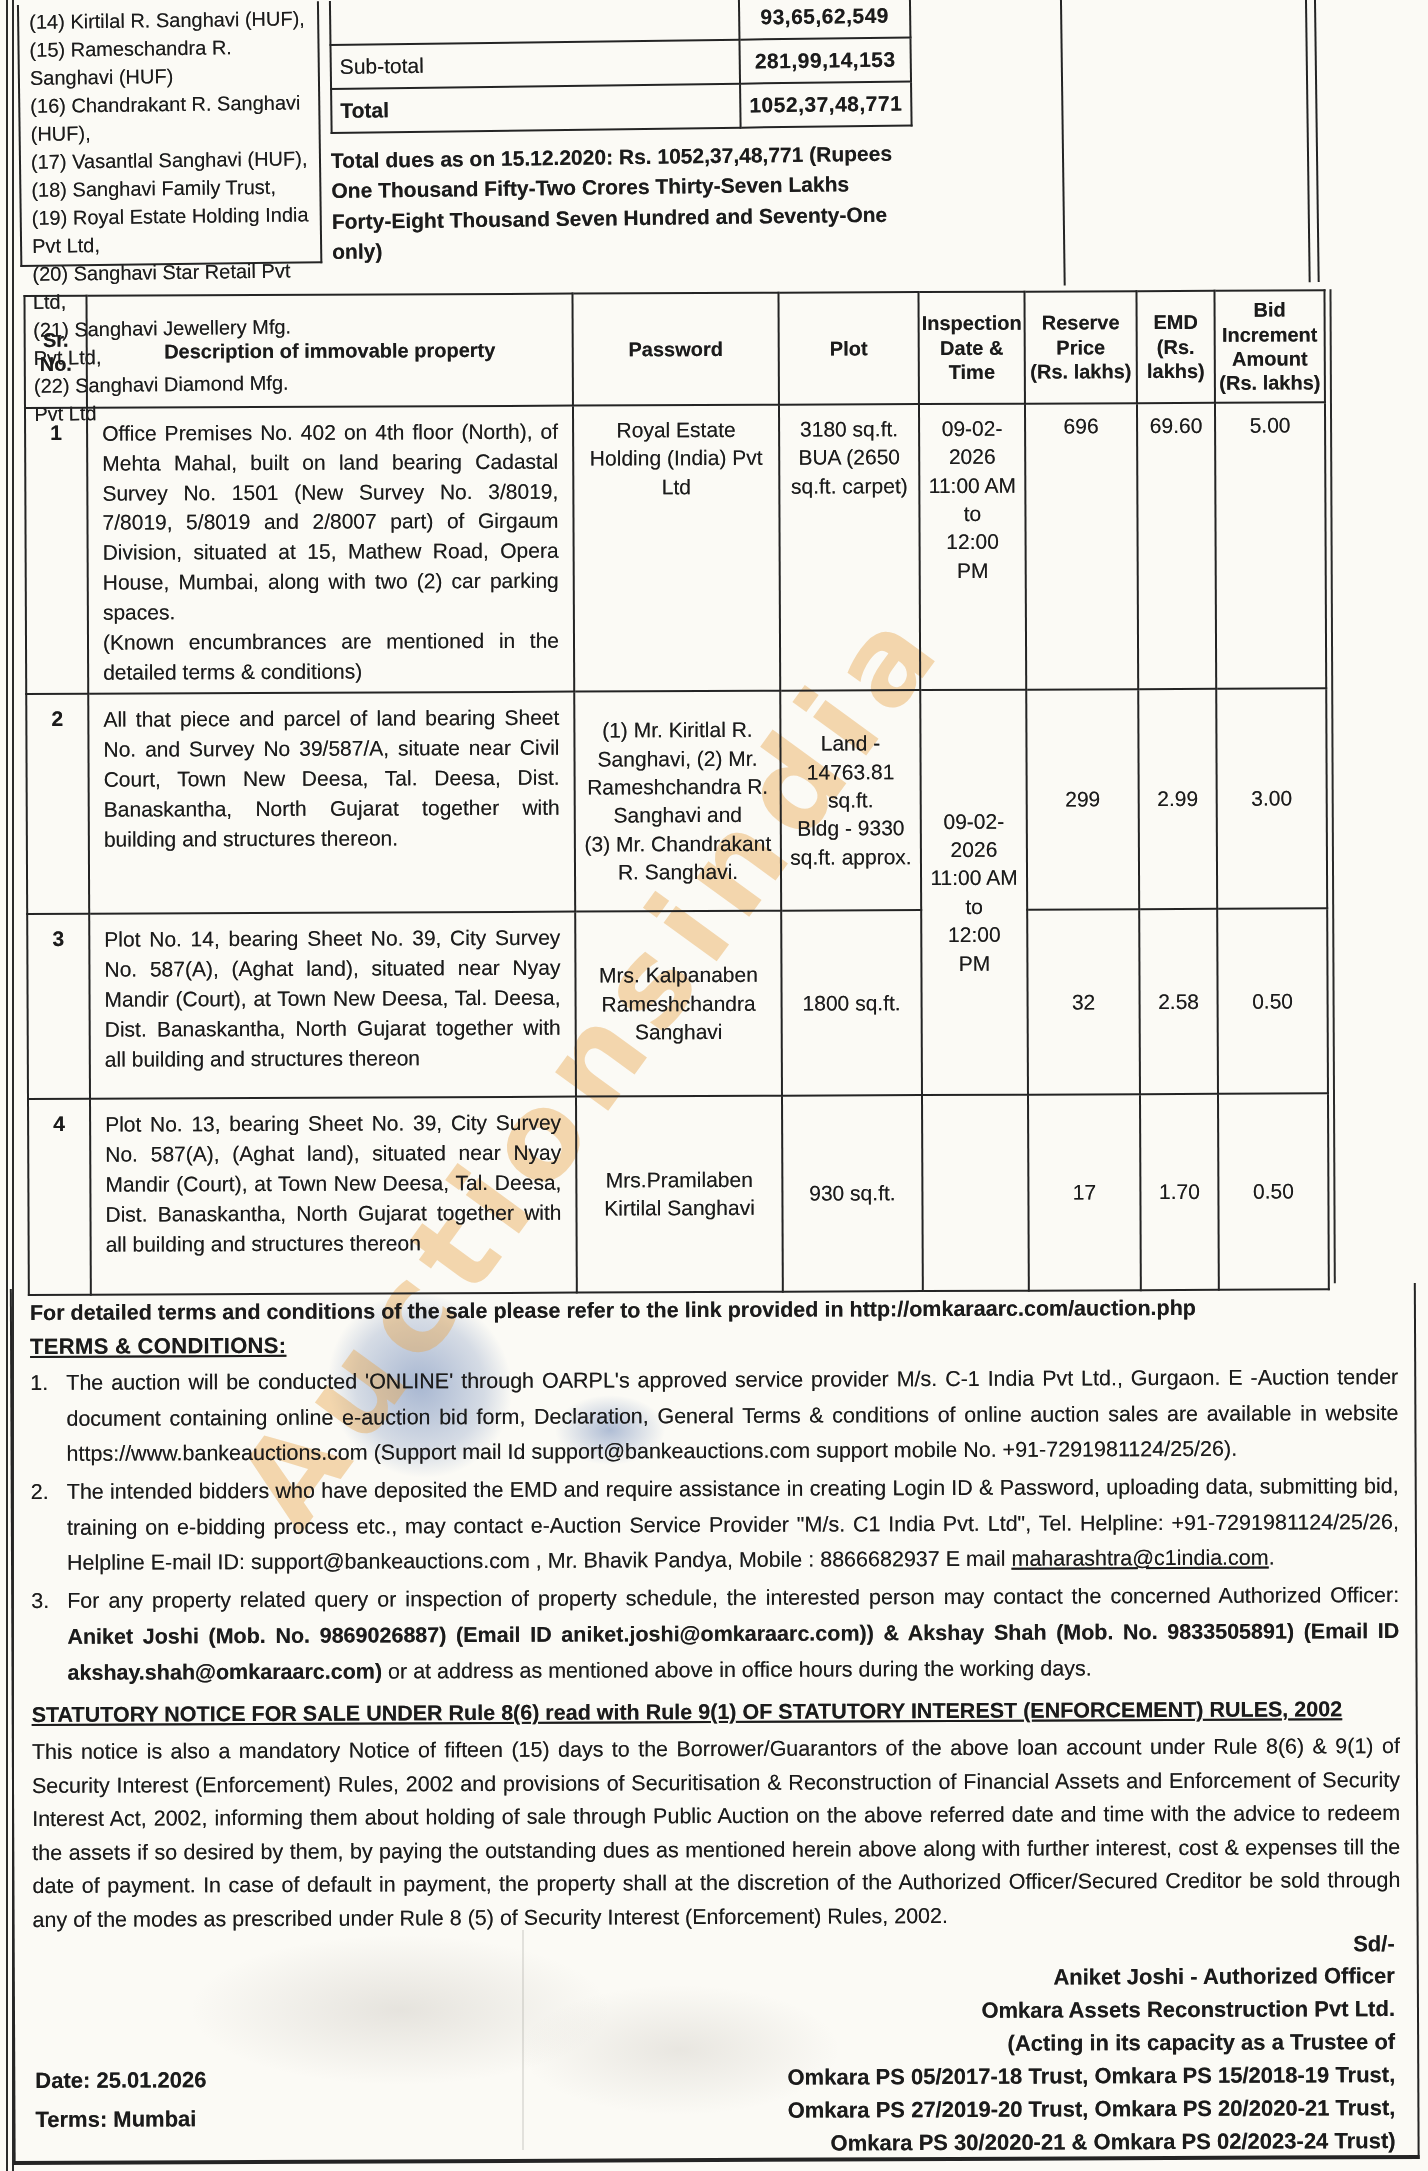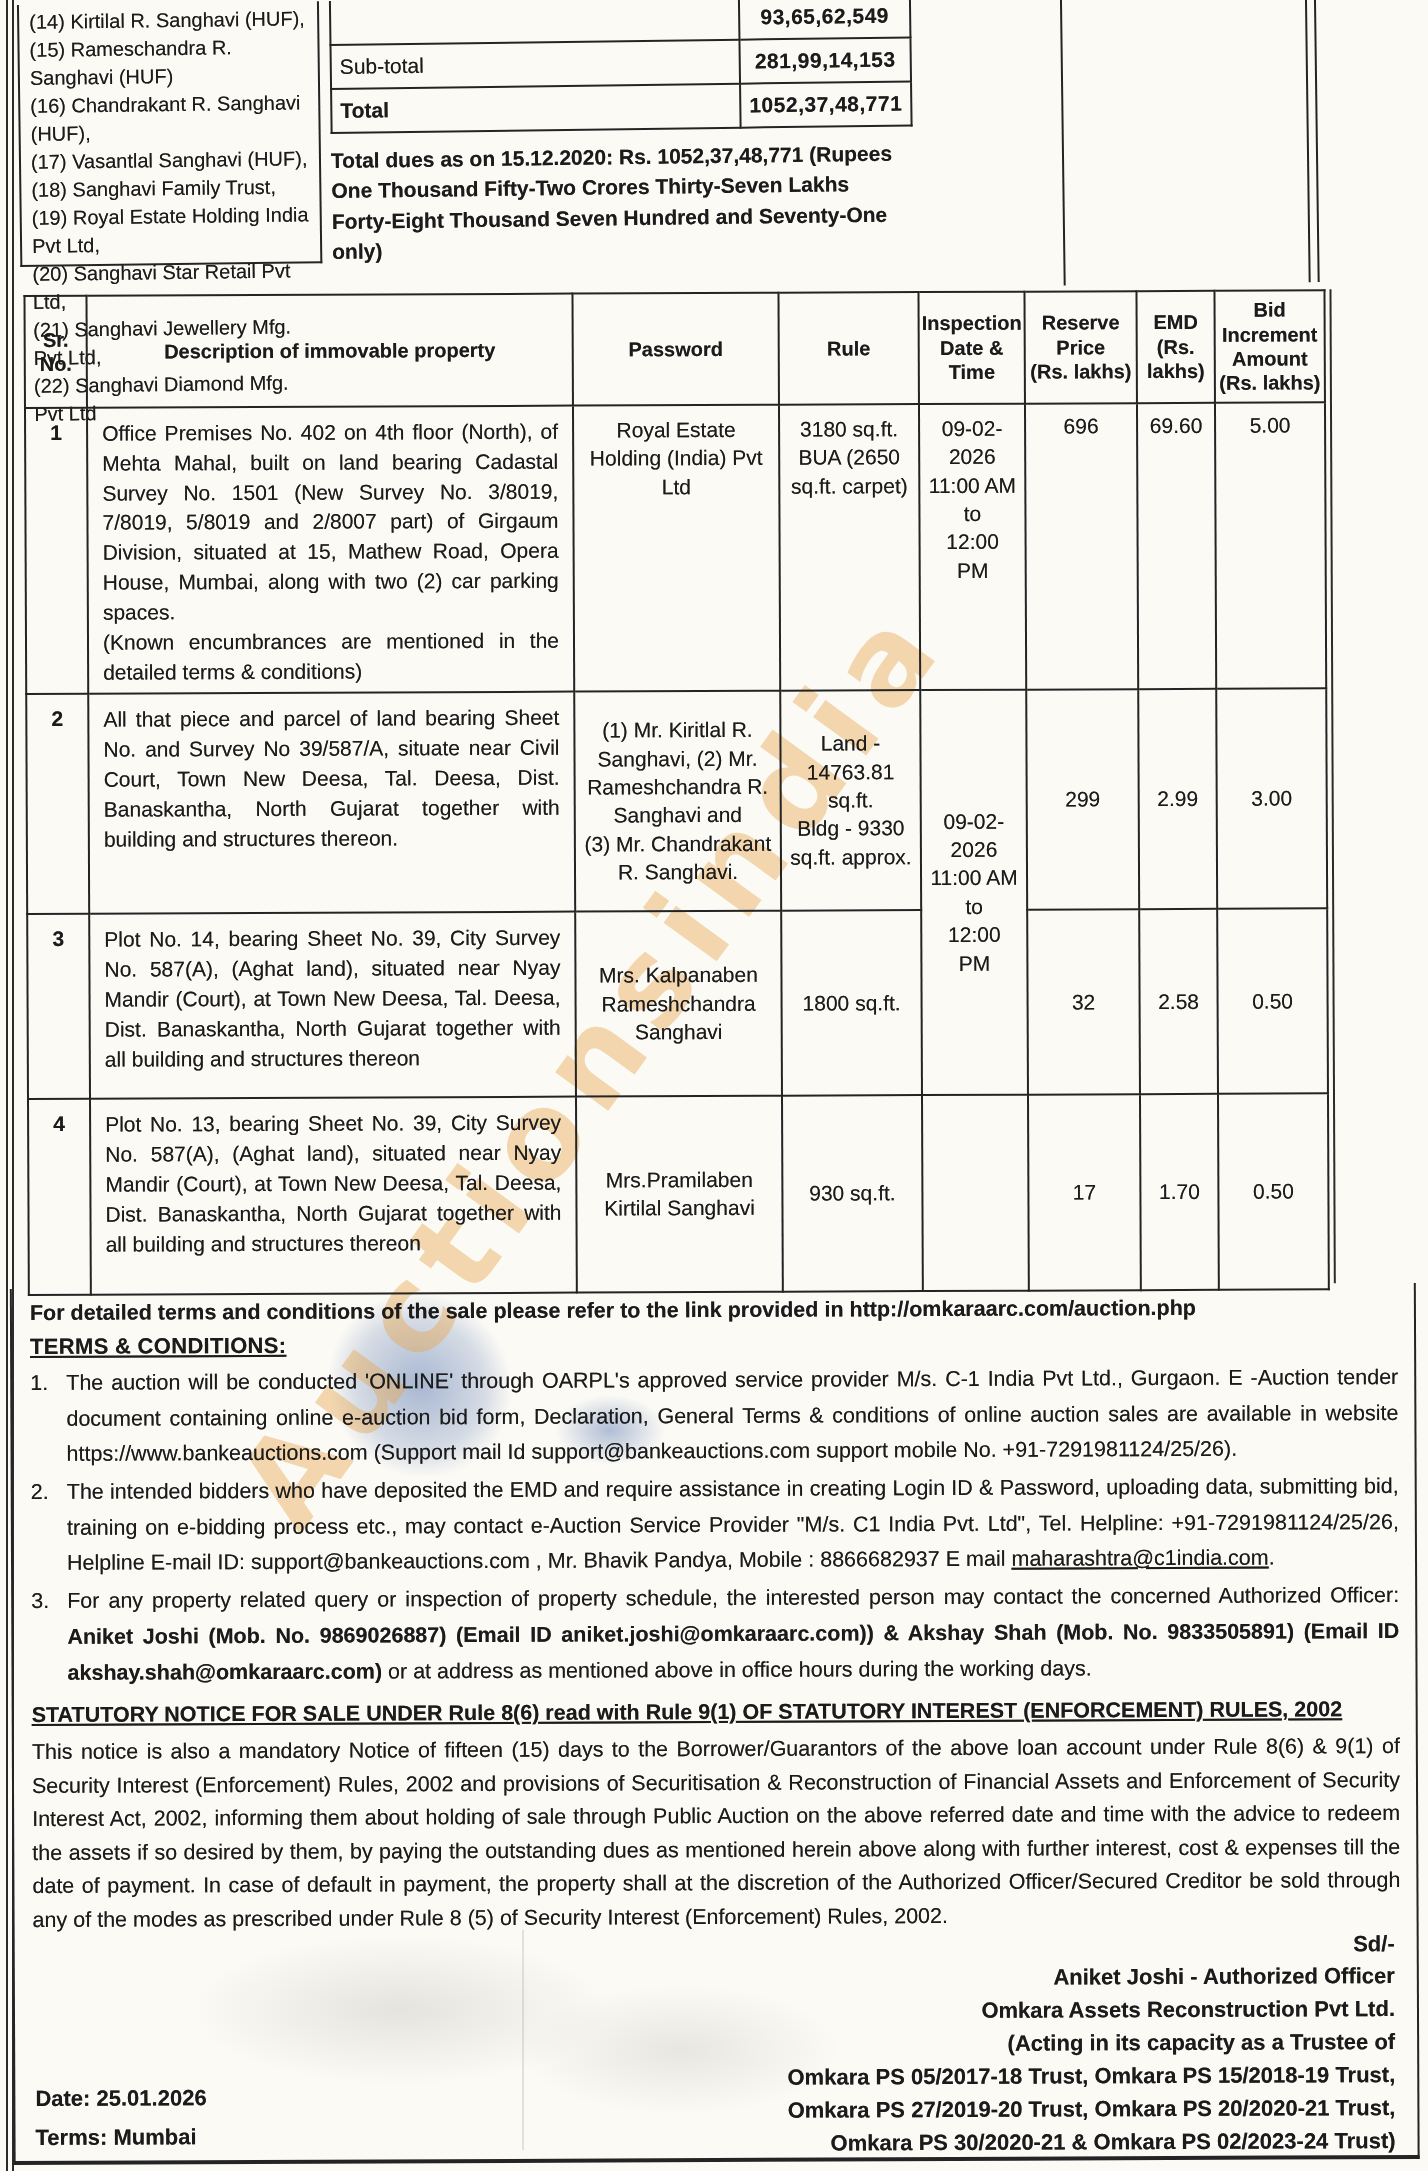--- a/index.html
+++ b/index.html
@@ -57,21 +57,21 @@
   .tc-heading{font-weight:700;font-size:22px;text-decoration:underline;margin:2px 0 6px 0;letter-spacing:.3px;}
   .term-item{display:flex;margin-bottom:2px;}
   .term-num{width:36px;flex:none;font-size:21.5px;line-height:1.66;}
   .term-body{flex:1;font-size:21.5px;line-height:1.66;text-align:justify;}
   .term-body .u{text-decoration:underline;}
   .term-body .b{font-weight:700;}
   .stat-heading{font-weight:700;font-size:21.5px;text-decoration:underline;margin-top:12px;}
   .stat-body{font-size:21.5px;line-height:1.56;text-align:justify;margin-top:8px;}
   .sd-line{text-align:right;font-weight:700;font-size:22px;margin-top:0px;padding-right:6px;}
   .sig-block{text-align:right;font-weight:700;font-size:22px;line-height:1.5;padding-right:6px;margin-top:2px;}
-  .footer-left{position:absolute;left:20px;bottom:4px;font-weight:700;font-size:22px;line-height:1.75;}
+  .footer-left{position:absolute;left:20px;bottom:22px;font-weight:700;font-size:22px;line-height:1.75;}
 
   
   .watermark-text{position:absolute;left:210px;top:1470px;transform:rotate(-54deg);
     transform-origin:0 0;font-size:120px;font-weight:800;letter-spacing:14px;
     color:rgba(230,165,75,.42);white-space:nowrap;pointer-events:none;
     font-family:"DejaVu Sans", sans-serif;}
   .wm-blob-blue{position:absolute;left:330px;top:1290px;width:180px;height:190px;
     background:radial-gradient(closest-side,rgba(100,128,180,.55),rgba(100,128,180,.25) 70%,rgba(100,128,180,0));
     transform:rotate(-40deg);border-radius:40% 60% 55% 45%;pointer-events:none;}
   .wm-blob-blue2{position:absolute;left:555px;top:1395px;width:110px;height:70px;
@@ -147,21 +147,21 @@
           <col style="width:112px">
           <col style="width:78px">
           <col style="width:110px">
       </colgroup>
       <tbody>
           <tr style="height:112px">
         <td class="hdr">Sr.
 No.</td>
         <td class="hdr">Description of immovable property</td>
         <td class="hdr">Password</td>
-        <td class="hdr">Rule</td>
+        <td class="hdr">Plot</td>
         <td class="hdr">Inspection
 Date &amp;
 Time</td>
         <td class="hdr">Reserve
 Price
 (Rs. lakhs)</td>
         <td class="hdr">EMD
 (Rs.
 lakhs)</td>
         <td class="hdr">Bid Increment

